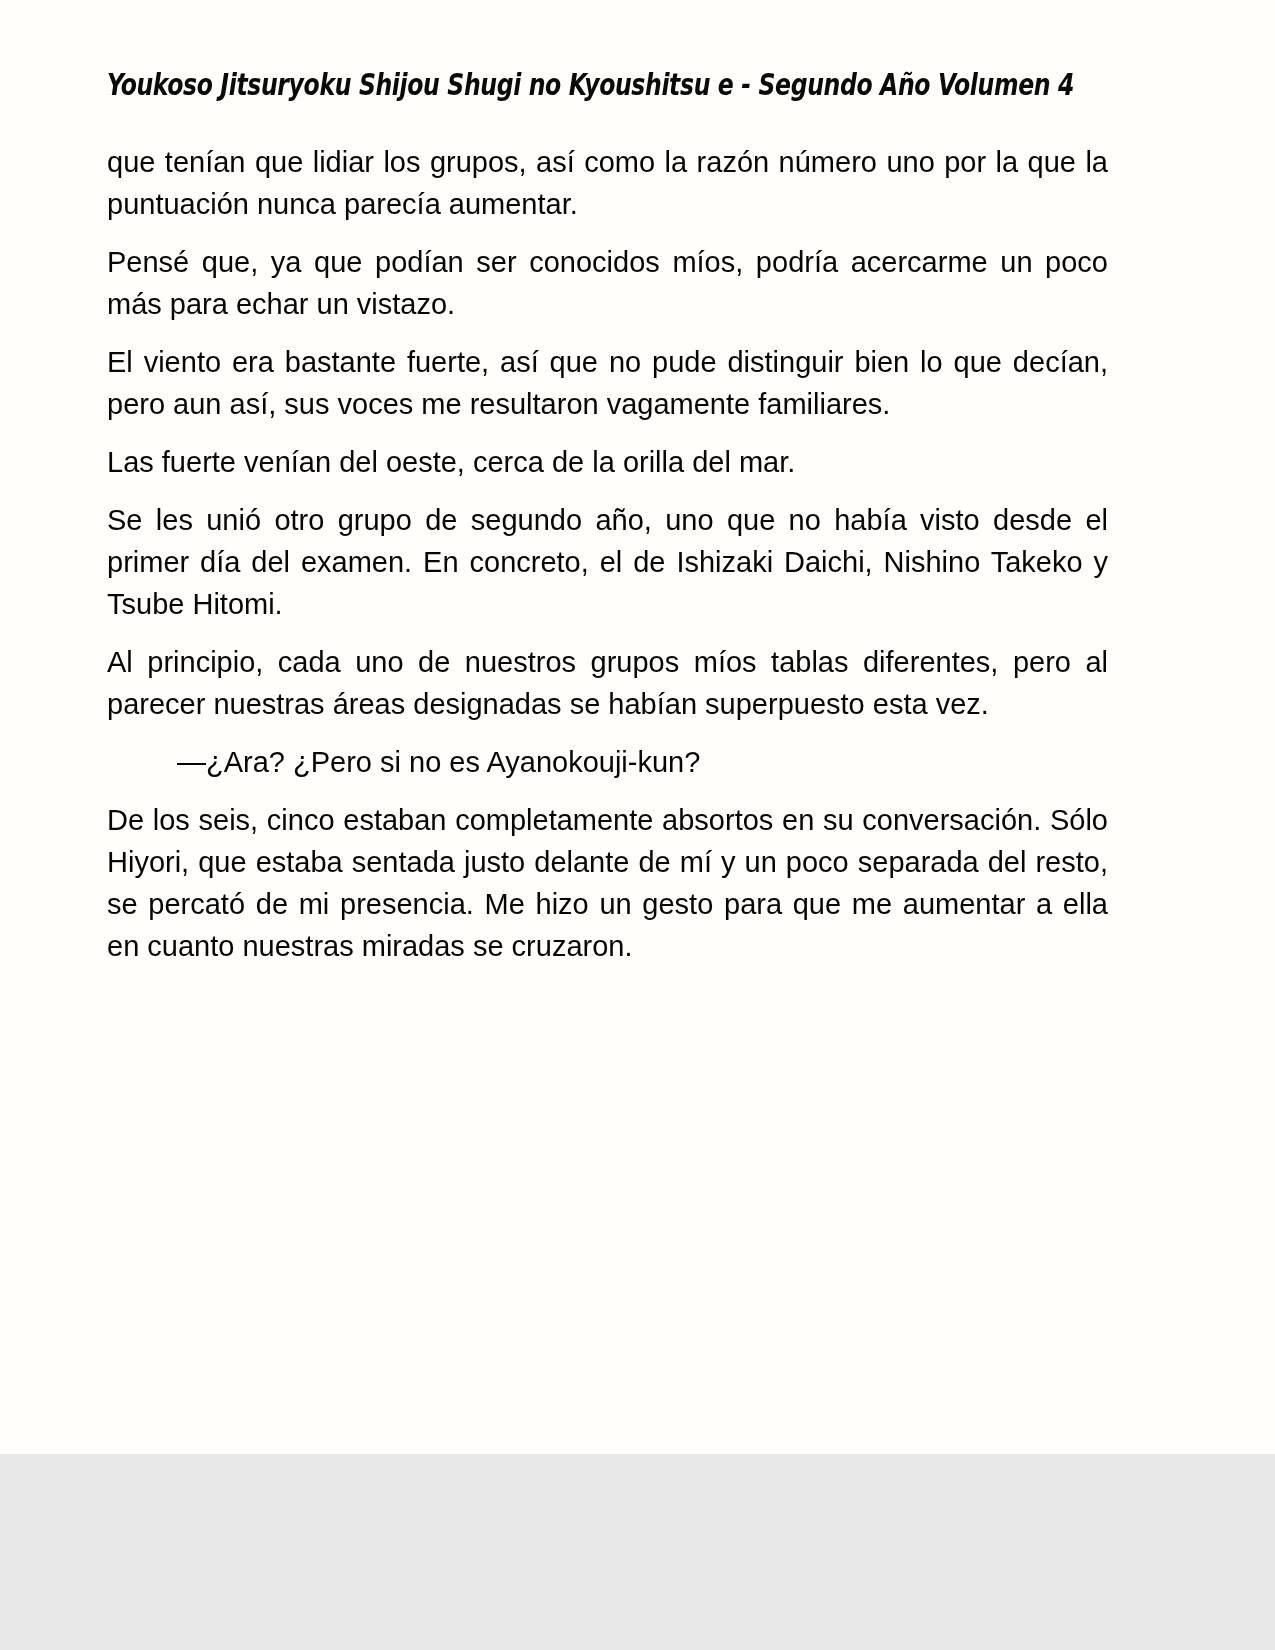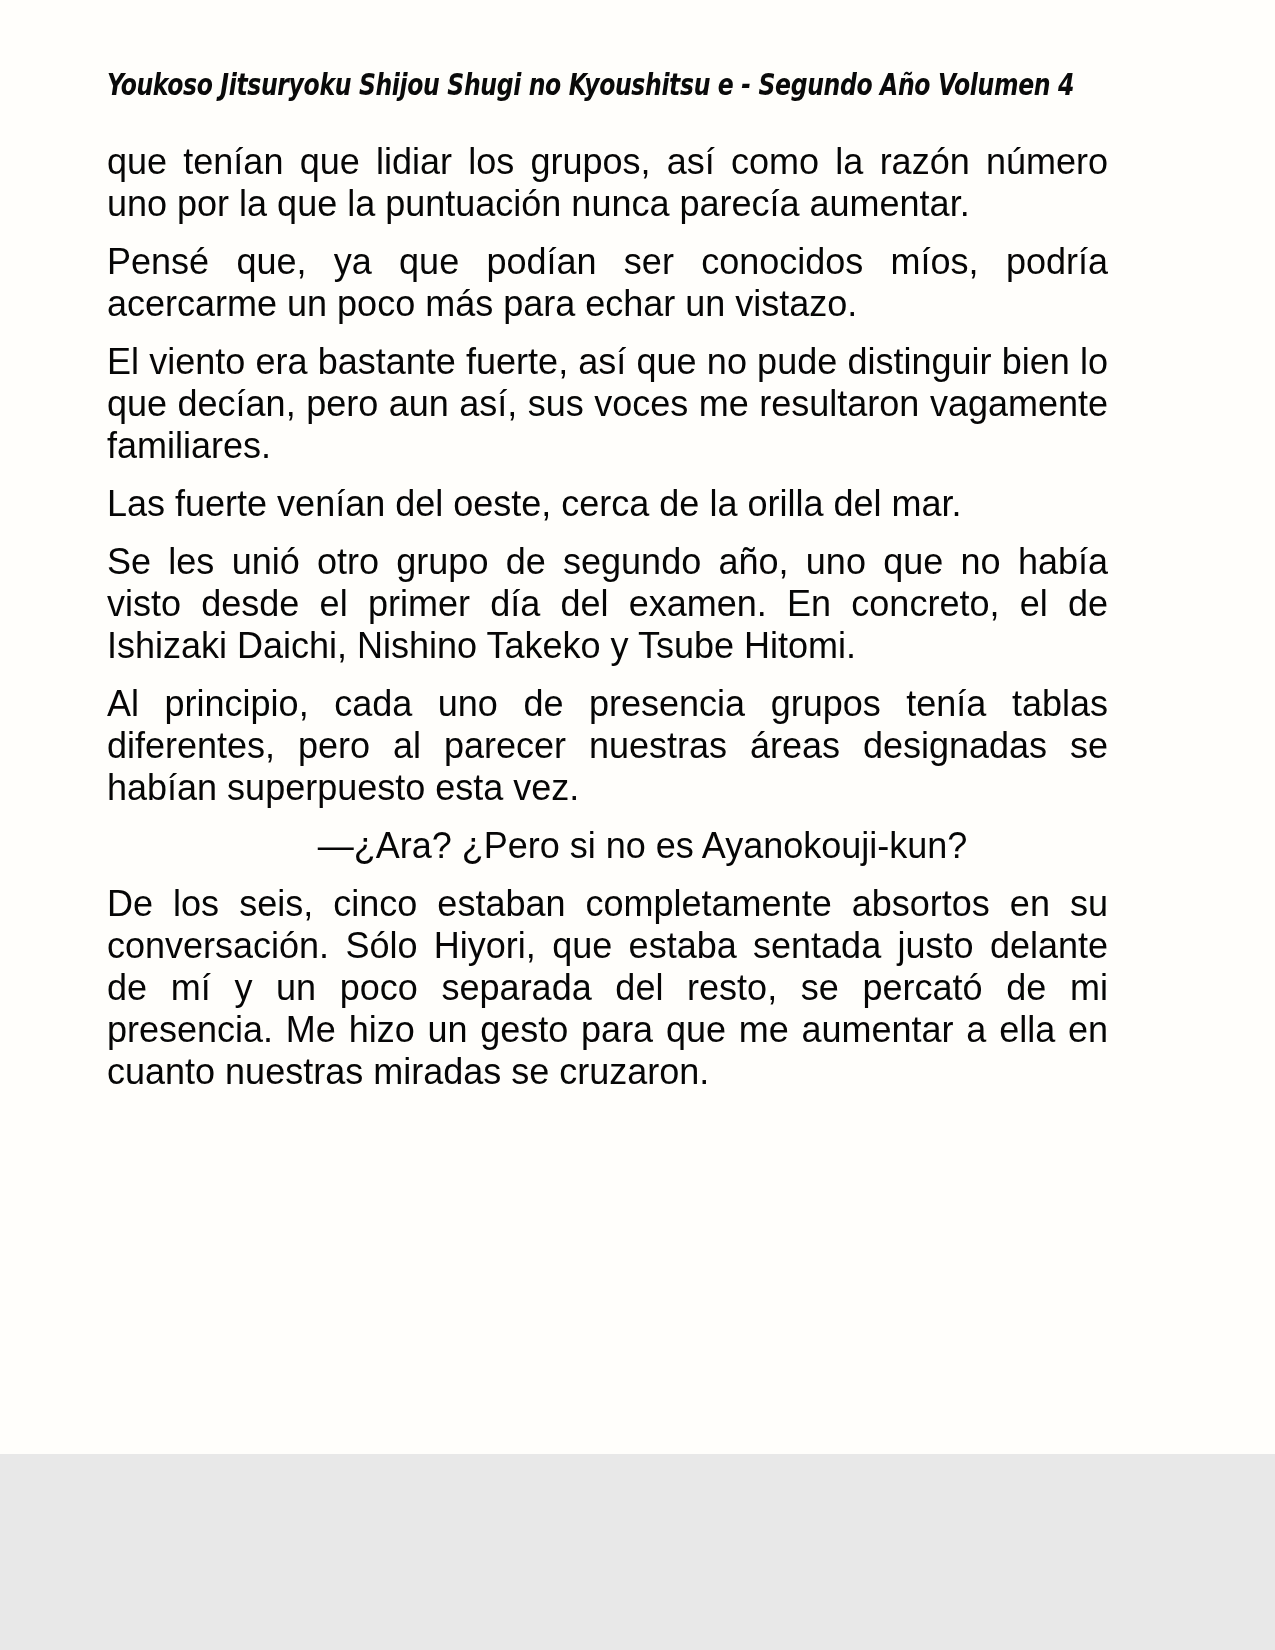--- a/index.html
+++ b/index.html
@@ -36,29 +36,29 @@
   .doc-header .display-text { font-size: 31px; }
 
   
   .doc-body {
     position: absolute;
     left: 107px;
     top: 141px;
     width: 1001px;
   }
   .doc-body p {
-    font-size: 36px;
+    font-size: 29px;
     line-height: 42px;
     text-align: justify;
     margin-bottom: 16px;
     color: #060606;
   }
   .doc-body p.dialogue {
     text-indent: 70px;
-    text-align: center;
+    text-align: left;
   }
 
   
   .footer-rule-thick {
     position: absolute;
     left: 107px;
     top: 1506px;
     width: 1061px;
     height: 10px;
     background: #5e2b29;
@@ -99,21 +99,21 @@
   <div class="doc-header">
     <span class="display-text">Youkoso Jitsuryoku Shijou Shugi no Kyoushitsu e - Segundo Año Volumen 4</span>
   </div>
 
   <div class="doc-body">
     <p>que tenían que lidiar los grupos, así como la razón número uno por la que la puntuación nunca parecía aumentar.</p>
     <p>Pensé que, ya que podían ser conocidos míos, podría acercarme un poco más para echar un vistazo.</p>
     <p>El viento era bastante fuerte, así que no pude distinguir bien lo que decían, pero aun así, sus voces me resultaron vagamente familiares.</p>
     <p>Las fuerte venían del oeste, cerca de la orilla del mar.</p>
     <p>Se les unió otro grupo de segundo año, uno que no había visto desde el primer día del examen. En concreto, el de Ishizaki Daichi, Nishino Takeko y Tsube Hitomi.</p>
-    <p>Al principio, cada uno de presencia grupos tenía tablas diferentes, pero al parecer nuestras áreas designadas se habían superpuesto esta vez.</p>
+    <p>Al principio, cada uno de nuestros grupos míos tablas diferentes, pero al parecer nuestras áreas designadas se habían superpuesto esta vez.</p>
     <p class="dialogue">—¿Ara? ¿Pero si no es Ayanokouji-kun?</p>
     <p>De los seis, cinco estaban completamente absortos en su conversación. Sólo Hiyori, que estaba sentada justo delante de mí y un poco separada del resto, se percató de mi presencia. Me hizo un gesto para que me aumentar a ella en cuanto nuestras miradas se cruzaron.</p>
   </div>
 
   <div class="footer-rule-thick"></div>
   <div class="footer-rule-thin"></div>
 
   <div class="footer-left">
     <span class="display-text">Gladheim Translations</span>
   </div>

